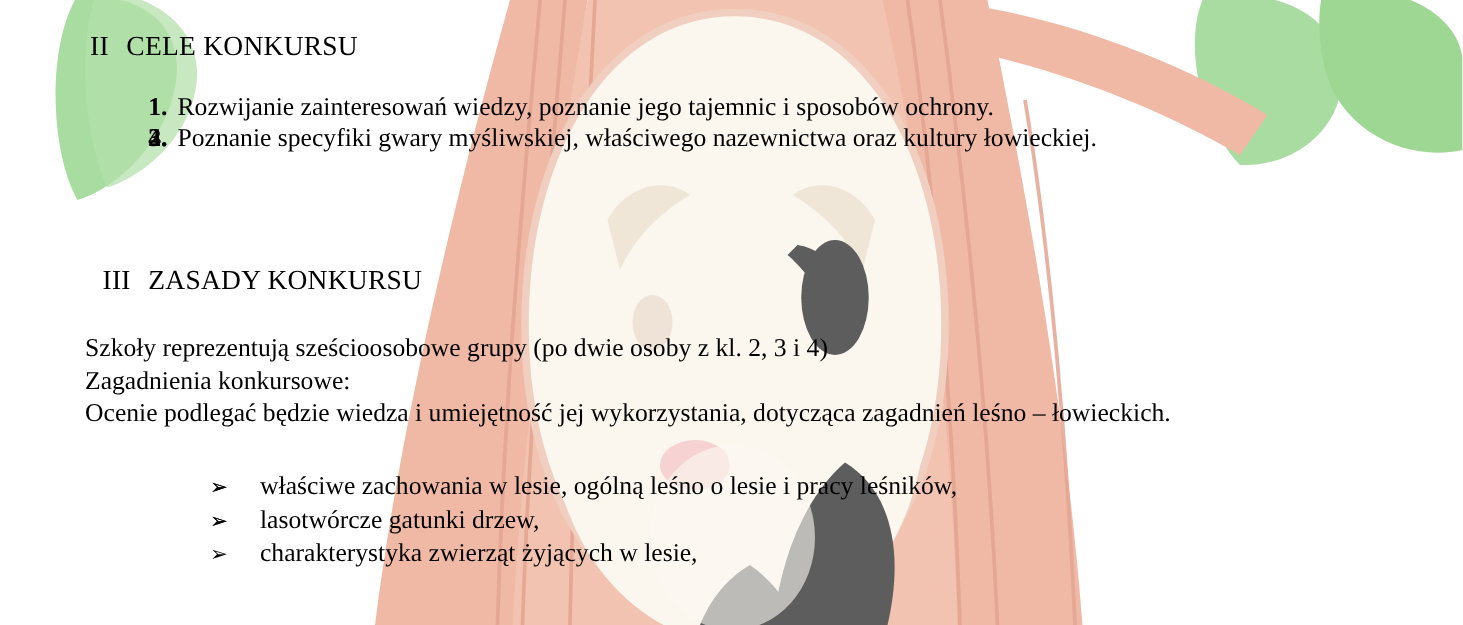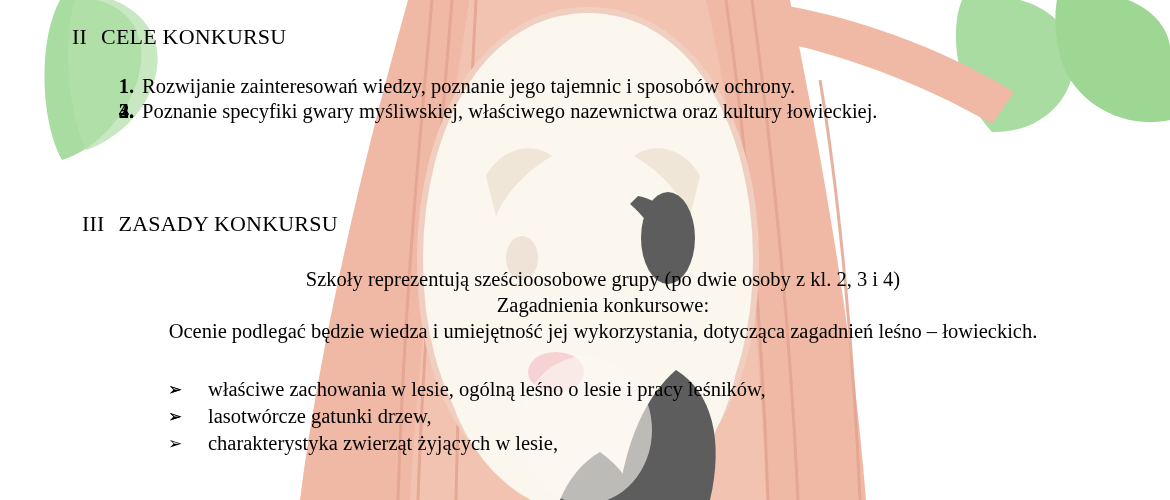--- a/index.html
+++ b/index.html
@@ -74,21 +74,20 @@
     width: 30px;
     text-align: right;
     font-weight: bold;
   }
 
   .para-block {
     position: absolute;
     left: 68px;
     top: 266px;
     width: 1070px;
-    text-align: center;
   }
   .para {
     font-size: 20.5px;
     line-height: 26px;
     color: #000000;
     white-space: nowrap;
   }
 
   .bullet-list {
     position: absolute;

